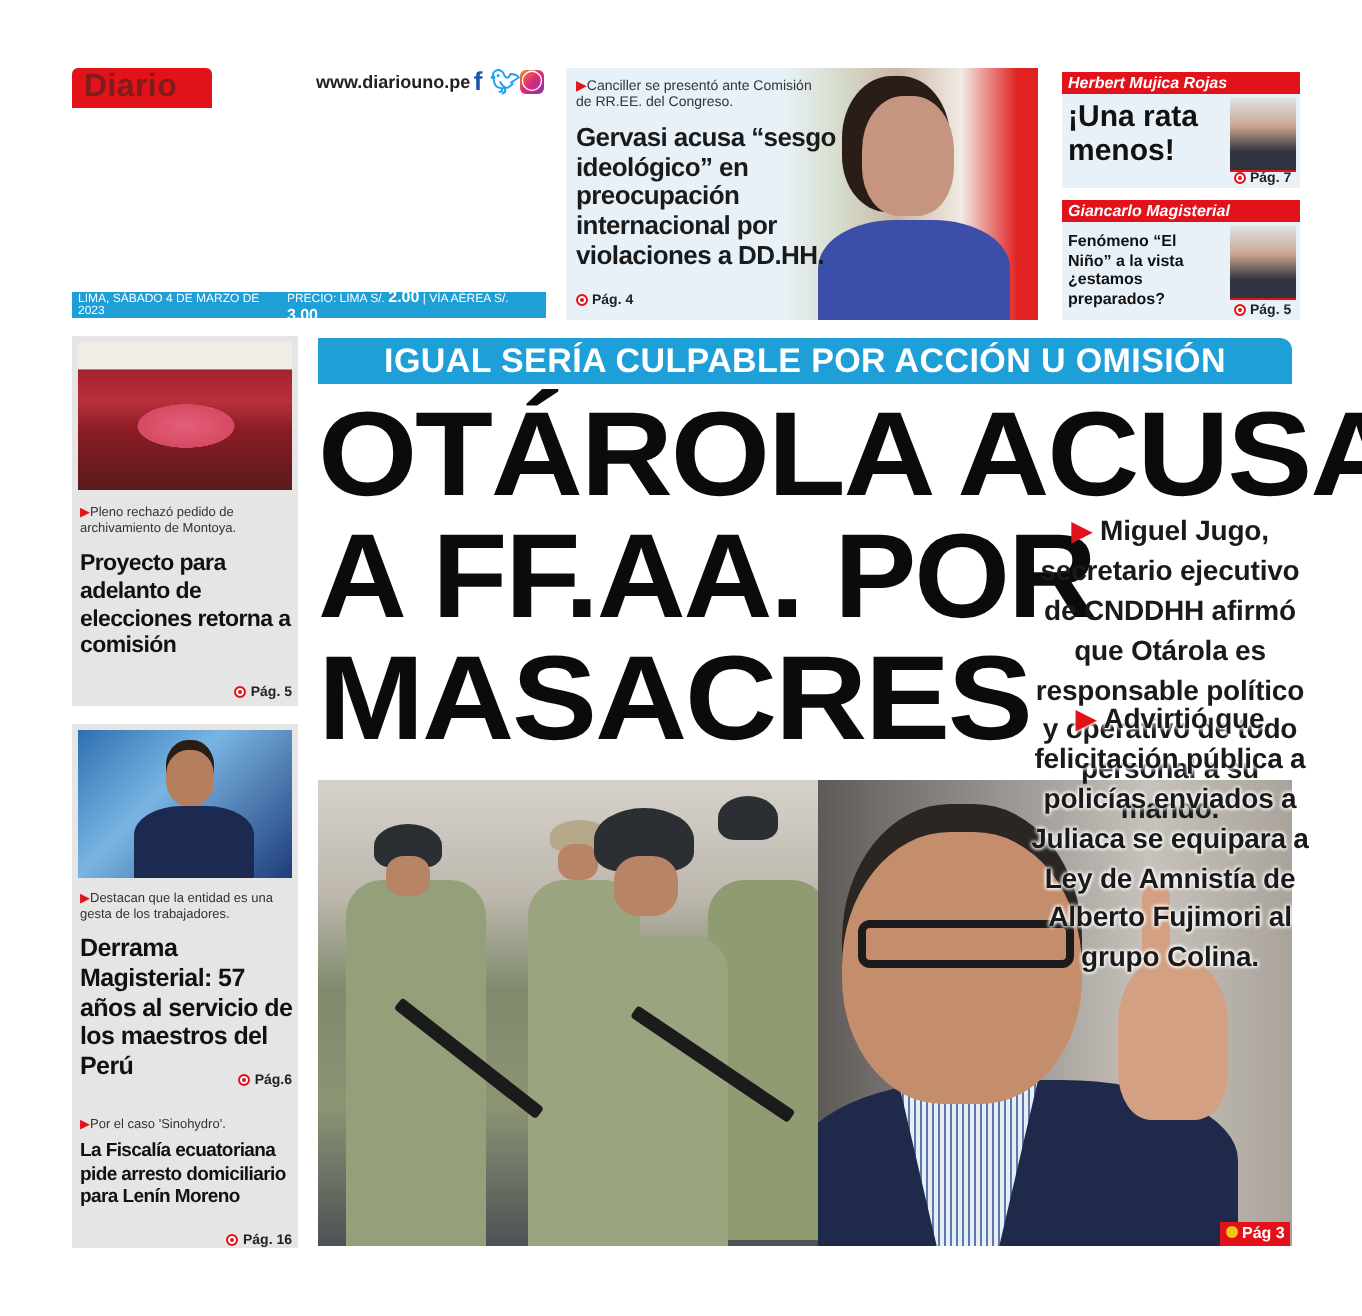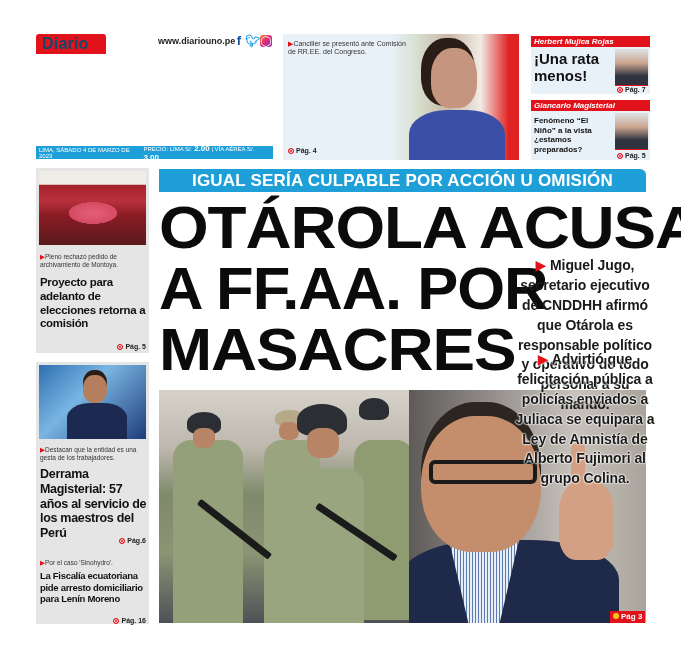--- a/index.html
+++ b/index.html
@@ -4,21 +4,21 @@
   <style>
     * { box-sizing: border-box; margin: 0; padding: 0; }
     html, body { width: 681px; height: 658px; background: #ffffff; overflow: hidden; }
     body { position: relative; font-family: "Liberation Sans", "DejaVu Sans", sans-serif; color: #111; }
 
     .abs { position: absolute; }
 
     
     #masthead { left: 36px; top: 34px; width: 237px; height: 126px; }
     #logo-top-tab { left: 0; top: 0; width: 70px; height: 20px; background: #e2121b; border-radius: 3px 3px 0 0; }
-    #logo-diario { left: 6px; top: 1px; font-weight: 700; font-size: 16px; color: #0c4a6e; letter-spacing: 0.2px; }
+    #logo-diario { left: 6px; top: 1px; font-weight: 700; font-size: 16px; color: #7f1d1d; letter-spacing: 0.2px; }
     #logo-url { left: 122px; top: 2px; font-size: 9px; font-weight: 700; color: #222; }
     .social { position: absolute; top: 1px; width: 12px; height: 12px; border-radius: 2px; font-size: 10px; font-weight: 700; line-height: 12px; text-align: center; color: #fff; }
     #fb-icon { left: 197px; color: #1a57a8; background: transparent; font-size: 13px; }
     #tw-icon { left: 209px; color: #1da1f2; background: transparent; font-size: 12px; }
     #ig-icon { left: 224px; background: linear-gradient(135deg,#f58529,#dd2a7b,#8134af); border-radius: 3px; }
     #logo-box { left: 0; top: 18px; width: 237px; height: 96px; background: #e2121b; border-radius: 0 4px 0 0; overflow: hidden; }
     #logo-uno { position: absolute; left: 4px; top: -20px; font-family: "Liberation Sans", sans-serif; font-weight: 700; font-size: 118px; letter-spacing: -6px; color: #fff; transform: scaleX(1.12); transform-origin: left top; line-height: 1; }
     #date-bar { left: 0; top: 112px; width: 237px; height: 13px; background: #1e9fd8; color: #fff; font-size: 6px; display: flex; align-items: center; justify-content: space-between; padding: 0 3px; }
     #date-bar b { font-size: 8px; }
 
@@ -126,20 +126,21 @@
 </div>
 
 <div id="teaser-gervasi" class="abs">
   <div id="gervasi-photo">
     <div class="head"></div>
     <div class="body"></div>
   </div>
   <div id="gervasi-kicker" class="abs kicker">
     <span class="tri">▶</span><span>Canciller se presentó ante Comisión de RR.EE. del Congreso.</span>
   </div>
+  <div id="gervasi-headline" class="abs">Gervasi acusa “sesgo ideológico” en preocupación internacional por violaciones a DD.HH.</div>
   <div id="gervasi-pag" class="abs pag">
     <span class="dot"></span><span>Pág. 4</span>
   </div>
 </div>
 
 <div id="col-herbert" class="abs col-card">
   <div class="col-name">Herbert Mujica Rojas</div>
   <div id="herbert-title" class="abs">¡Una rata menos!</div>
   <div id="herbert-photo" class="col-photo"></div>
   <div id="herbert-pag" class="abs pag">

